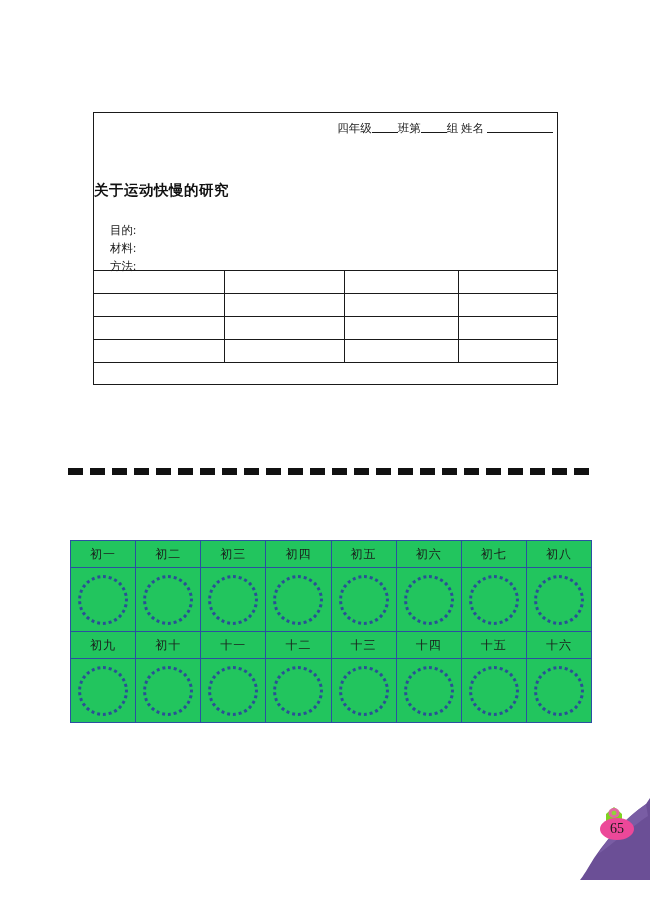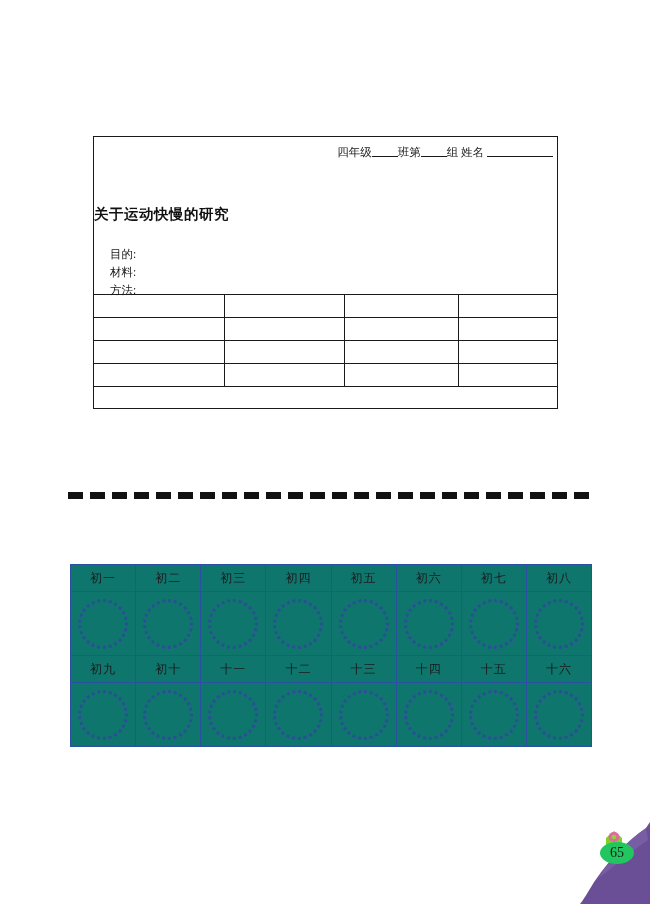--- a/index.html
+++ b/index.html
@@ -11,21 +11,20 @@
     height: 913px;
     background: #ffffff;
     font-family: "Liberation Serif", "DejaVu Serif", serif;
     position: relative;
     overflow: hidden;
   }
 
   .page {
     position: absolute;
     inset: 0;
-    margin-top: 24px;
   }
 
   
   .worksheet {
     position: absolute;
     left: 93px;
     top: 112px;
     width: 465px;
     height: 273px;
     border: 1.5px solid #1a1a1a;
@@ -134,21 +133,21 @@
     font-family: "Liberation Serif", "DejaVu Serif", serif;
   }
 
   .moon-table {
     position: absolute;
     left: 70px;
     top: 540px;
     width: 522px;
     border-collapse: collapse;
     table-layout: fixed;
-    background: #0f766e;
+    background: #22c55e;
   }
   .moon-table td {
     border: 1.4px solid #2b50a1;
     text-align: center;
     padding: 0;
     width: 12.5%;
   }
   .moon-table td.lbl {
     height: 26px;
     font-size: 12px;
@@ -182,21 +181,21 @@
     height: 92px;
     pointer-events: none;
   }
   .pagenum {
     position: absolute;
     left: 600px;
     top: 818px;
     width: 34px;
     height: 22px;
     border-radius: 50%;
-    background: #22c55e;
+    background: #ec4899;
     display: flex;
     align-items: center;
     justify-content: center;
     font-family: "Liberation Serif", "DejaVu Serif", serif;
     font-size: 14px;
     color: #1a1a1a;
   }
 </style>
 </head>
 <body>

